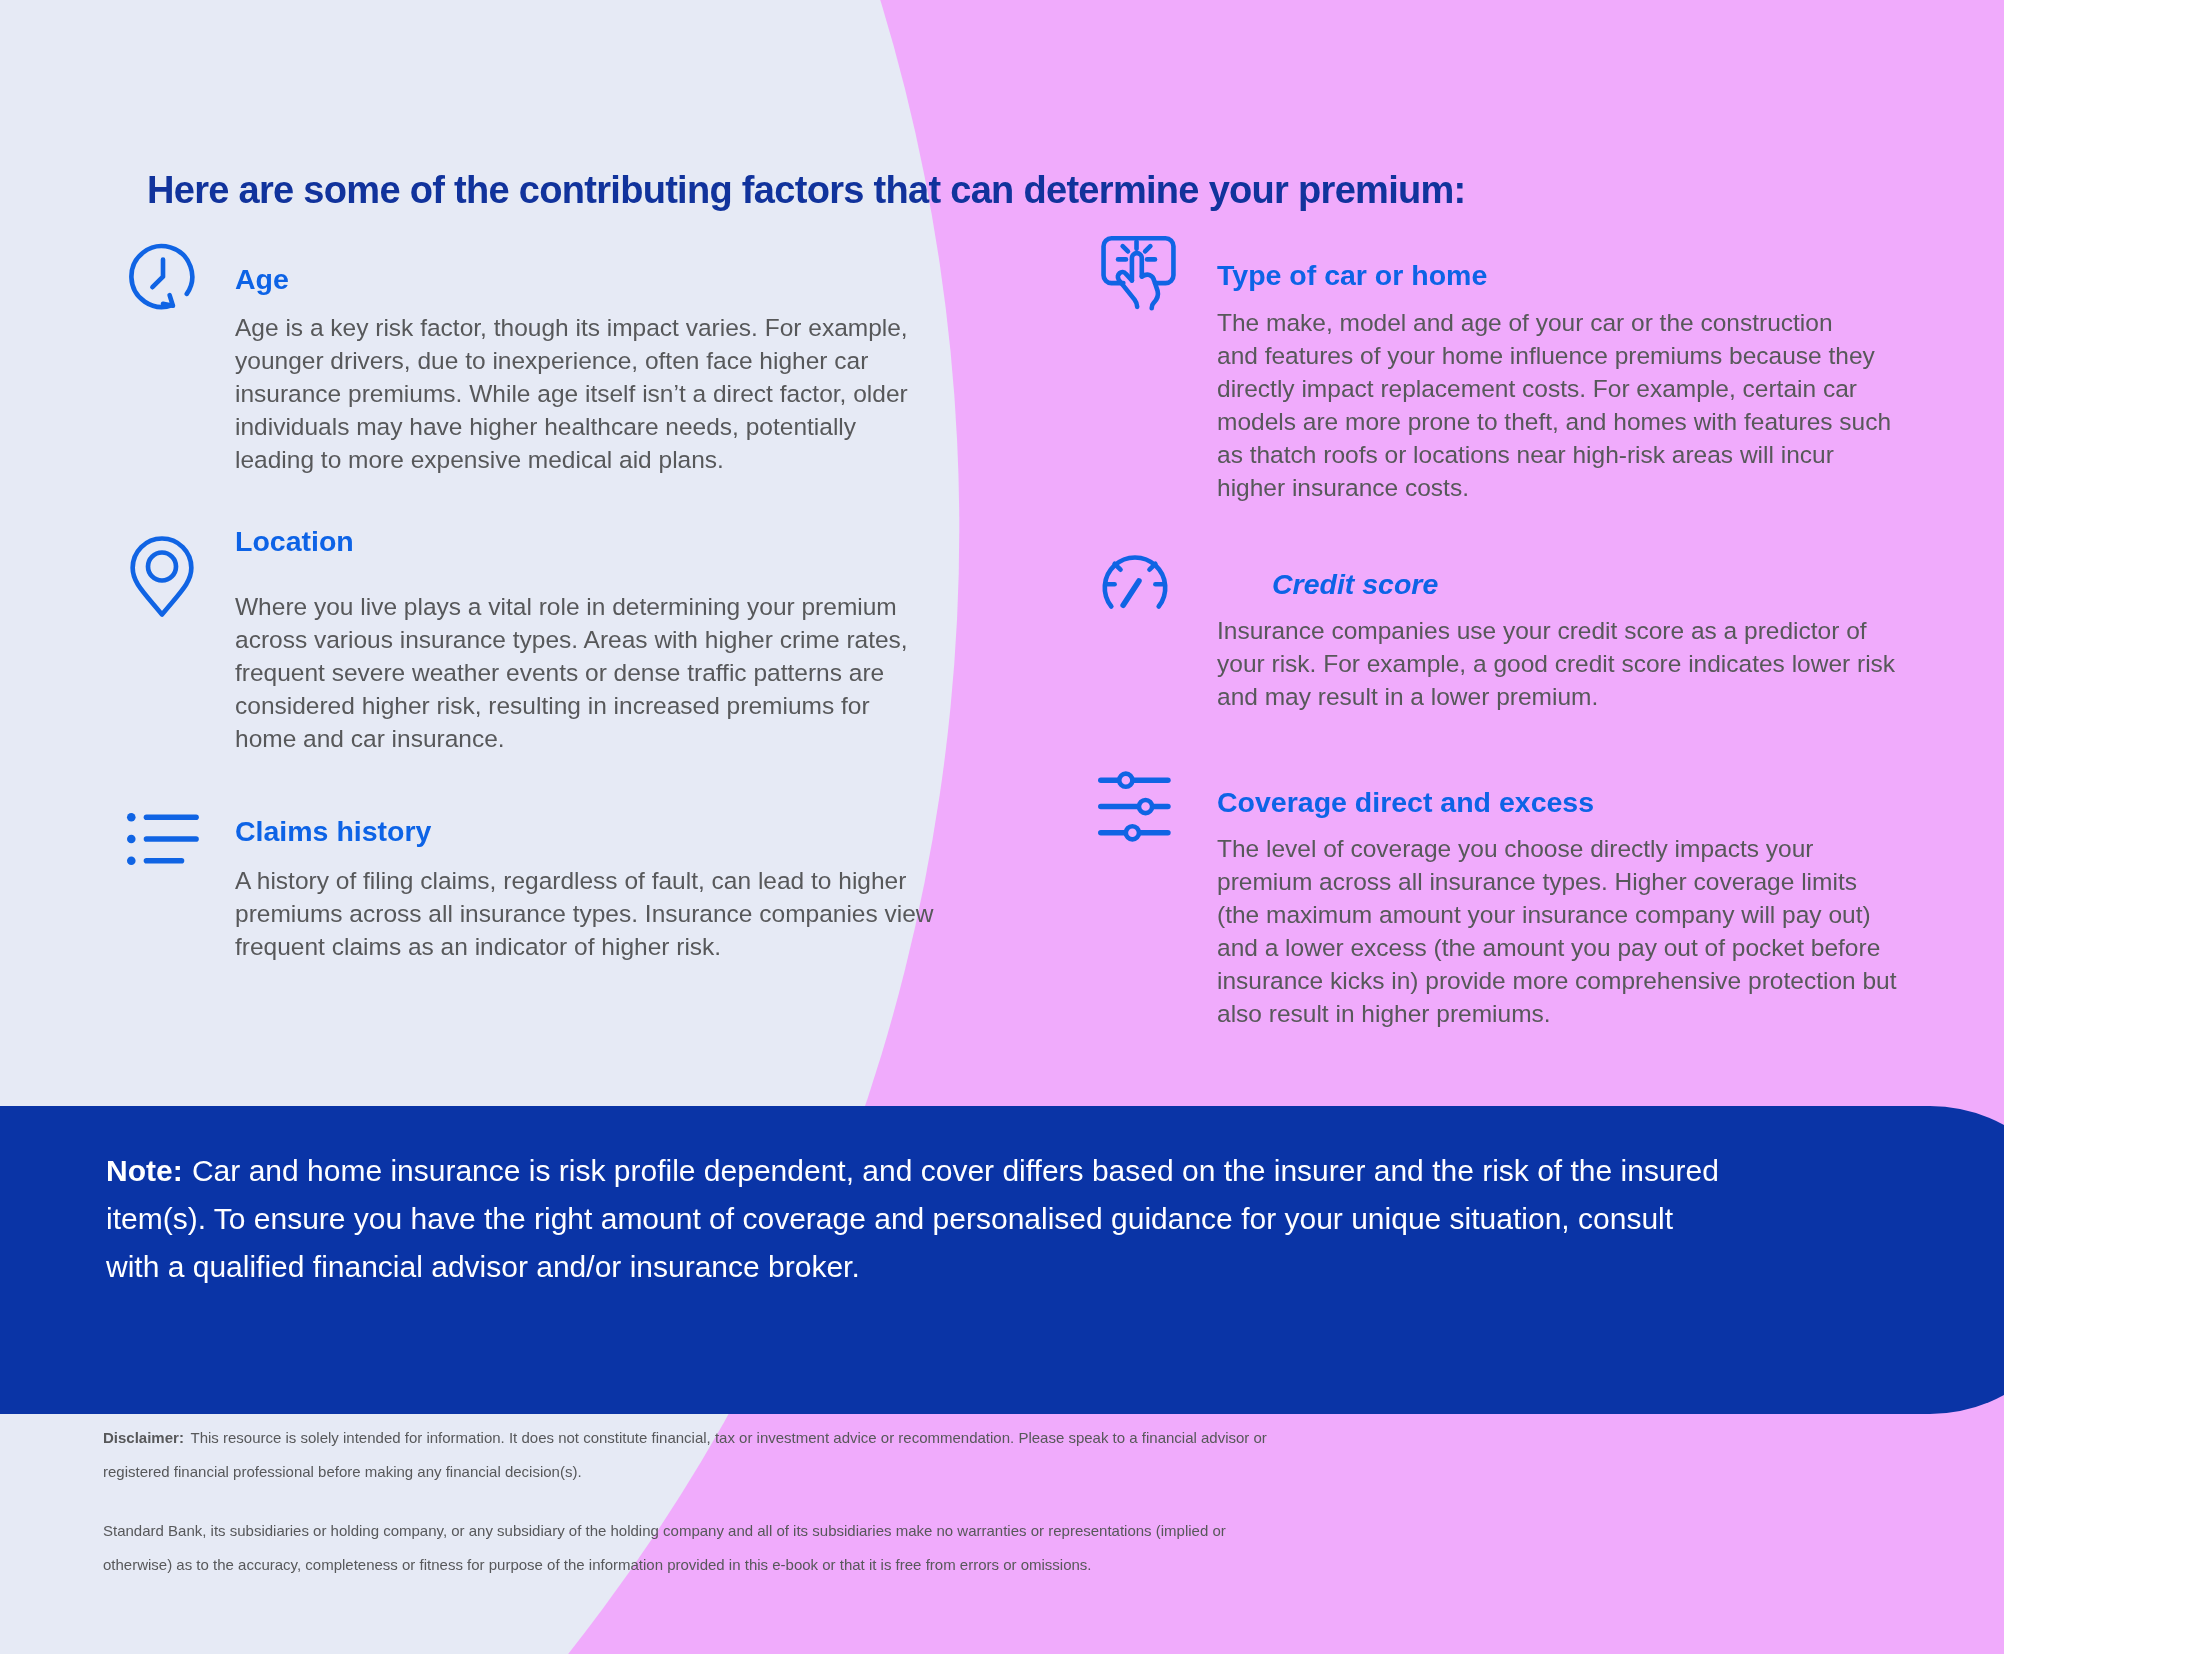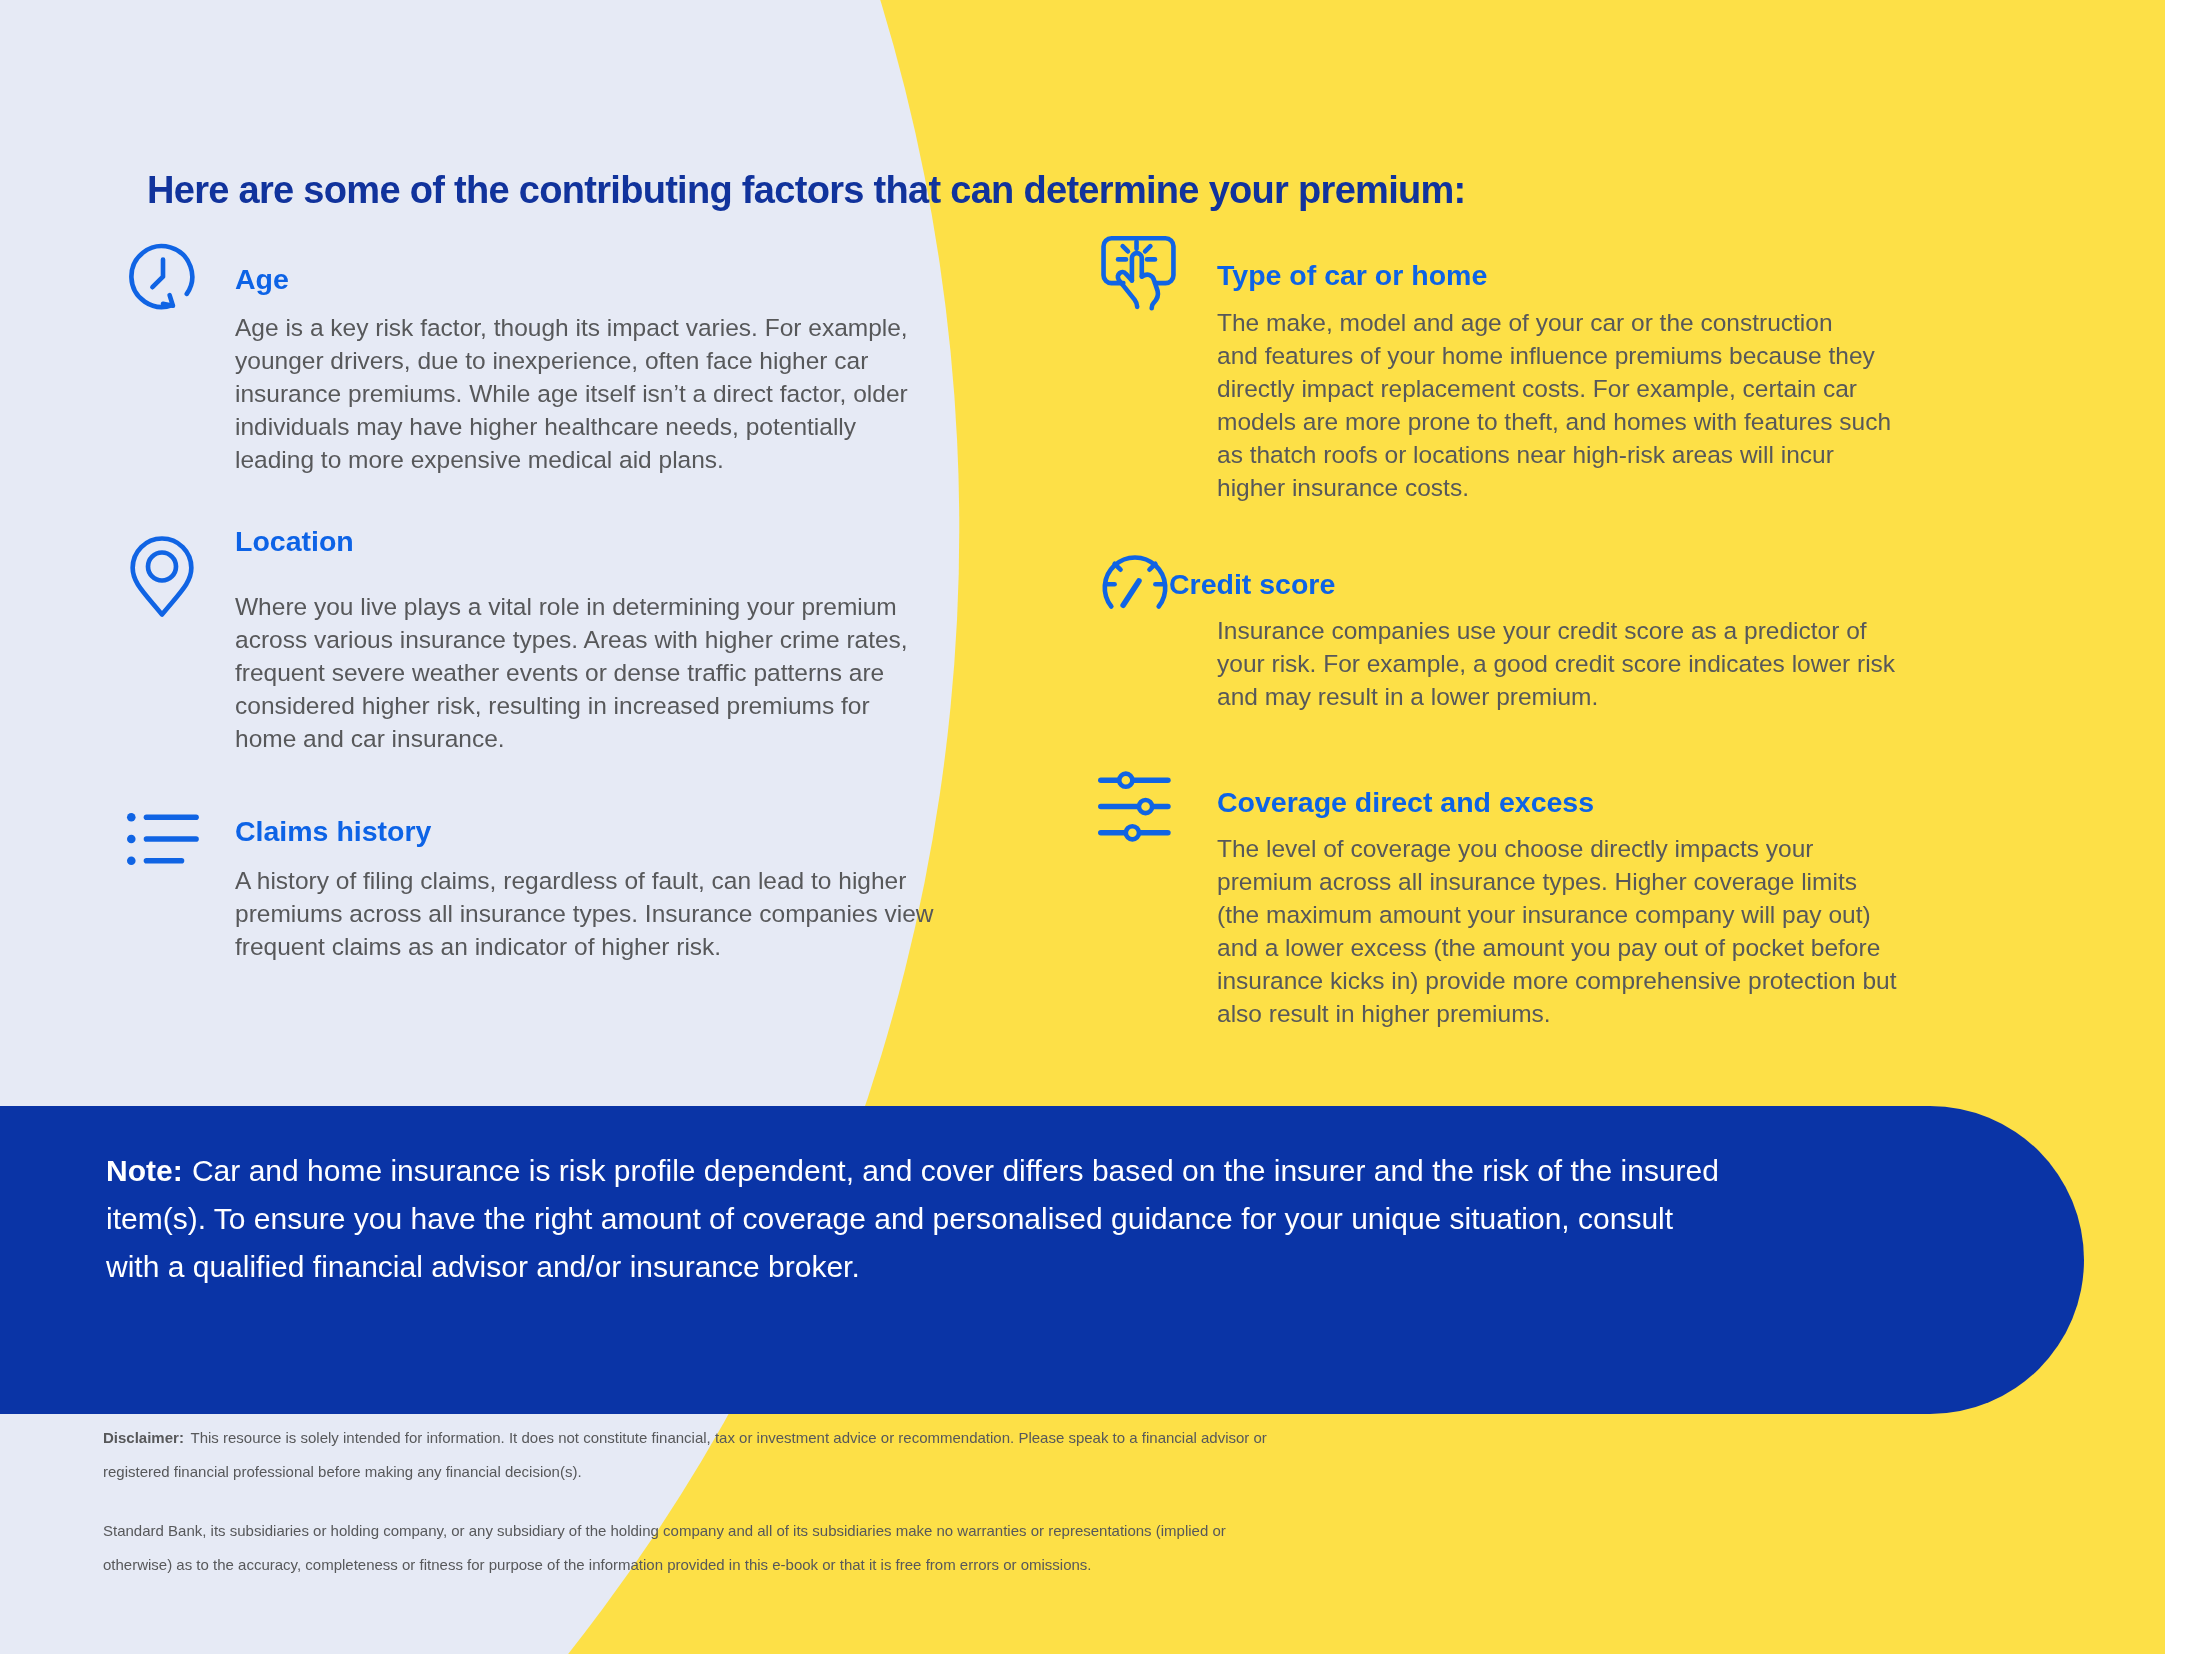--- a/index.html
+++ b/index.html
@@ -1,21 +1,21 @@
 <!DOCTYPE html>
 <html style="--bg-lavender: #e6eaf5; --title-navy: #11339c; --heading-blue: #0d63e6; --icon-blue: #1064e4; --banner-blue: #0a34a6; --body-gray: #57585a; --text-white: #ffffff;font-size:10.6px"><head>
 <meta charset="utf-8">
 <style>
   html,body{margin:0;padding:0;background:#ffffff;}
   .page{
     position:relative;
-    width:2165px;
+    width:2004px;
     height:1654px;
     overflow:hidden;
-    background:#fde047;
+    background:#f0abfc;
     font-family:"Liberation Sans", sans-serif;
   }
   .bg-shape{position:absolute;left:0;top:0;width:2205px;height:1654px;}
   .bg-shape circle{fill:var(--bg-lavender);}
 
   .title{
     position:absolute;left:147px;top:169px;margin:0;
     font-size:38px;font-weight:700;letter-spacing:-0.7px;
     color:var(--title-navy);
   }
@@ -45,21 +45,21 @@
   .location-body{left:235px;top:590px;}
   .claims-icon{left:126px;top:809px;}
   .claims-heading{left:235px;top:815px;}
   .claims-body{left:235px;top:864px;}
 
   
   .type-icon{left:1098px;top:233px;}
   .type-heading{left:1217px;top:259px;}
   .type-body{left:1217px;top:306px;}
   .credit-icon{left:1098px;top:550px;}
-  .credit-heading{left:1169px;top:568px;}
+  .credit-heading{left:1272px;top:568px;font-style:italic;}
   .credit-body{left:1217px;top:614px;}
   .coverage-icon{left:1098px;top:771px;}
   .coverage-heading{left:1217px;top:786px;}
   .coverage-body{left:1217px;top:832px;}
 
   .note-banner{
     position:absolute;left:0;top:1106px;
     width:2084px;height:308px;
     background:var(--banner-blue);
     border-radius:0 154px 154px 0;

